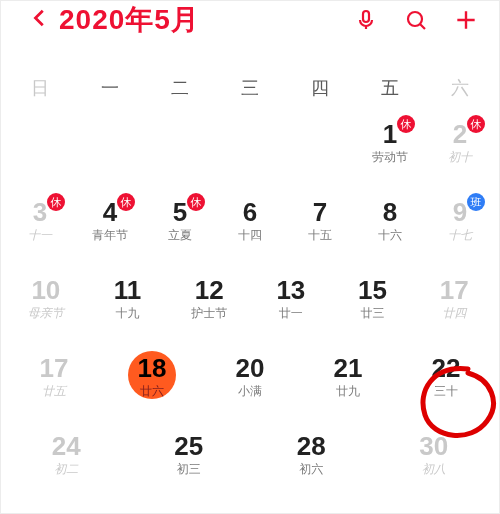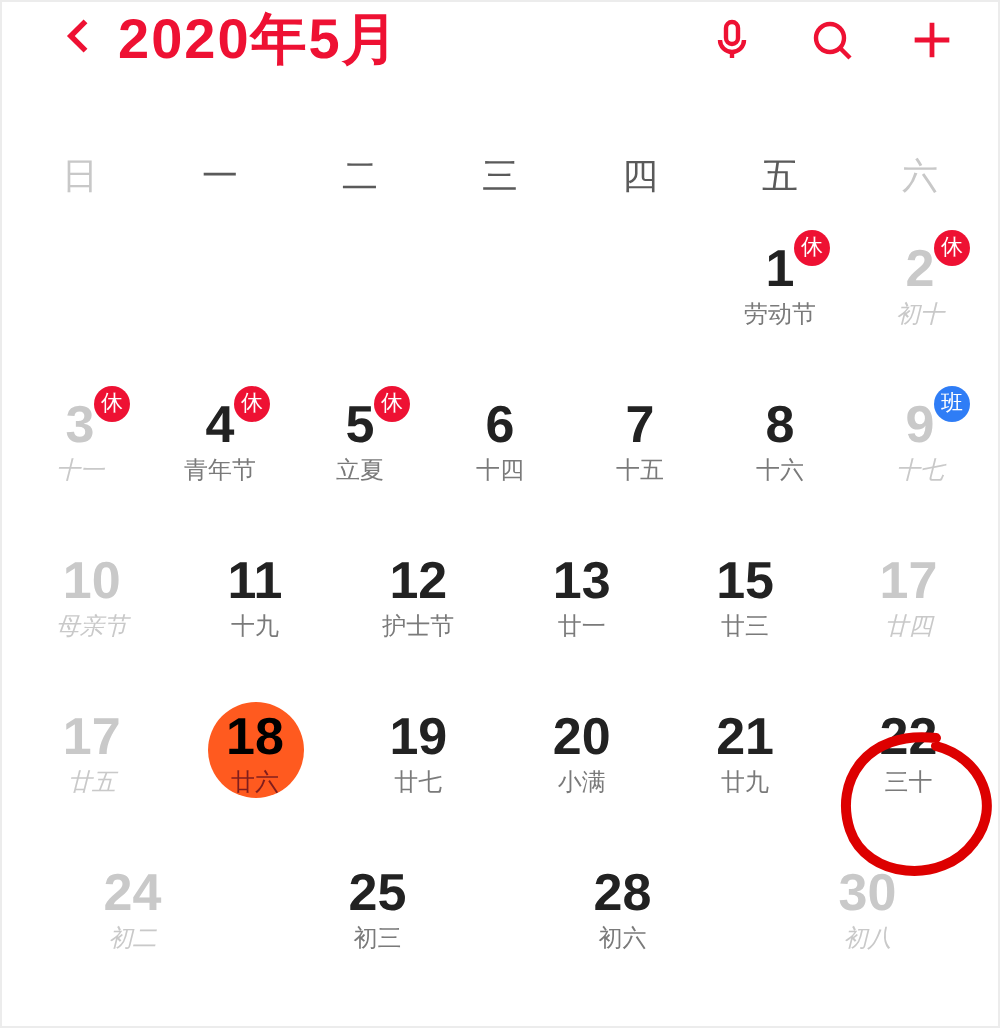--- a/index.html
+++ b/index.html
@@ -168,24 +168,20 @@
         <div class="cell muted">
           <div class="num">17</div>
           <div class="sub">廿五</div>
         </div>
         <div class="cell today">
           <div class="circle"></div>
           <div class="num">18</div>
           <div class="sub">廿六</div>
         </div>
         <div class="cell">
-          <div class="num">19</div>
-          <div class="sub">廿七</div>
-        </div>
-        <div class="cell">
           <div class="num">20</div>
           <div class="sub">小满</div>
         </div>
         <div class="cell">
           <div class="num">21</div>
           <div class="sub">廿九</div>
         </div>
         <div class="cell">
           <div class="num">22</div>
           <div class="sub">三十</div>

